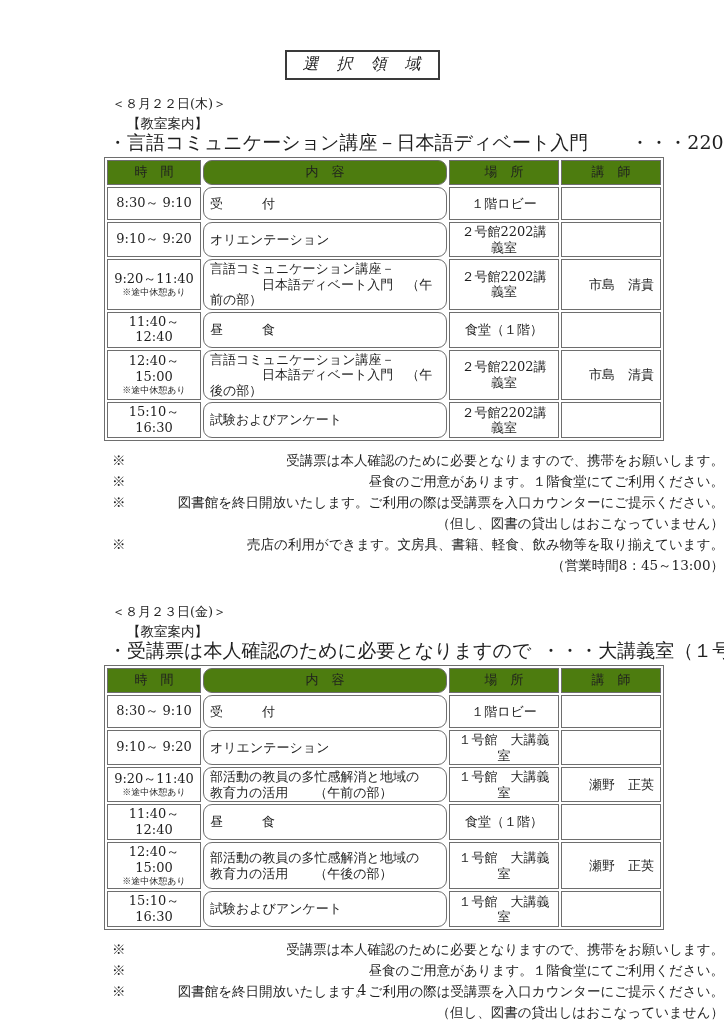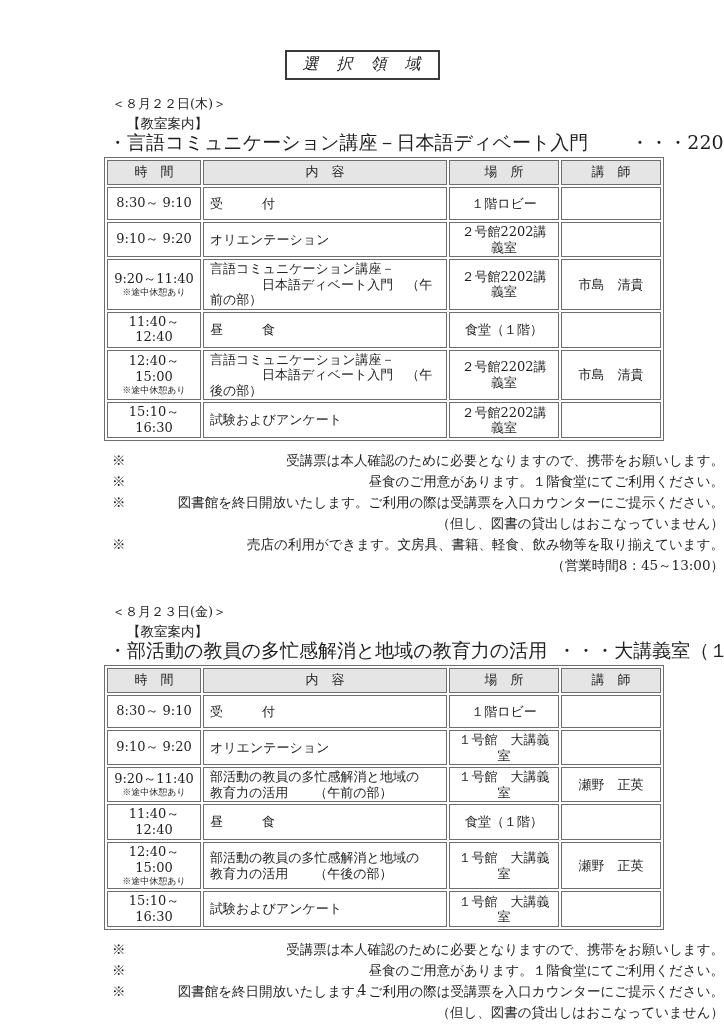--- a/index.html
+++ b/index.html
@@ -19,32 +19,32 @@
   .classroom-label{margin:1px 0 0 127px;font-size:13.5px;line-height:19px;}
   .course-line{margin:0 0 5px 108px;font-size:19px;line-height:19px;white-space:nowrap;}
   .course-location.loc-wide{margin-left:42px;}
   .course-location.loc-narrow{margin-left:10px;}
   table.schedule{
     margin:2px 0 0 104px;border-collapse:separate;border-spacing:2px;
     border:1px solid #6e6e6e;background:#ffffff;table-layout:fixed;
   }
   table.schedule th,table.schedule td{border:1px solid #6e6e6e;box-sizing:border-box;}
   table.schedule th{
-    background:#e5e5e5;font-weight:normal;font-size:13px;
+    background:#4d7c0f;font-weight:normal;font-size:13px;
     padding:2px 0 3px 0;text-align:center;
   }
   th.col-time,td.col-time{width:94px;}
-  th.col-content,td.col-content{width:244px;}
+  th.col-content,td.col-content{width:244px;border-radius:9px;}
   th.col-place,td.col-place{width:110px;}
   th.col-lecturer,td.col-lecturer{width:100px;}
   table.schedule td{height:33px;padding:1px 6px;vertical-align:middle;font-size:13px;line-height:15.5px;}
   td.col-time{text-align:center;}
   td.col-content{text-align:left;padding-left:10px;padding-right:6px;}
   td.col-place{text-align:center;}
-  td.col-lecturer{text-align:center;}
+  td.col-lecturer{text-align:right;}
   .time-note{font-size:9px;line-height:11px;margin-top:1px;}
   .notes{margin:9px 0 0 112px;font-size:13.5px;}
   .note{display:flex;line-height:21px;}
   .note-marker{width:28px;flex:none;}
   .note-text{flex:1;white-space:nowrap;text-align:right;}
   .page-number{
     position:absolute;left:0;right:0;bottom:26px;
     text-align:center;font-size:14px;color:#1f1f1f;
   }
 </style>
@@ -172,21 +172,21 @@
           <span class="note-marker"></span>
           <span class="note-text">（営業時間8：45～13:00）</span>
         </div>
     </div>
   </section>
 
   <section class="day-section second">
     <div class="date-heading">＜８月２３日(金)＞</div>
     <div class="classroom-label">【教室案内】</div>
     <div class="course-line">
-      <span class="course-title">・部活動の教員の多忙感解消と地域の教育力の活用</span><span class="course-location loc-narrow">・・・大講義室（１号館２階）</span>
+      <span class="course-title">・受講票は本人確認のために必要となりますので</span><span class="course-location loc-narrow">・・・大講義室（１号館２階）</span>
     </div>
 
     <table class="schedule">
       <thead>
         <tr>
           <th class="col-time">時　間</th>
           <th class="col-content">内　容</th>
           <th class="col-place">場　所</th>
           <th class="col-lecturer">講　師</th>
         </tr>

